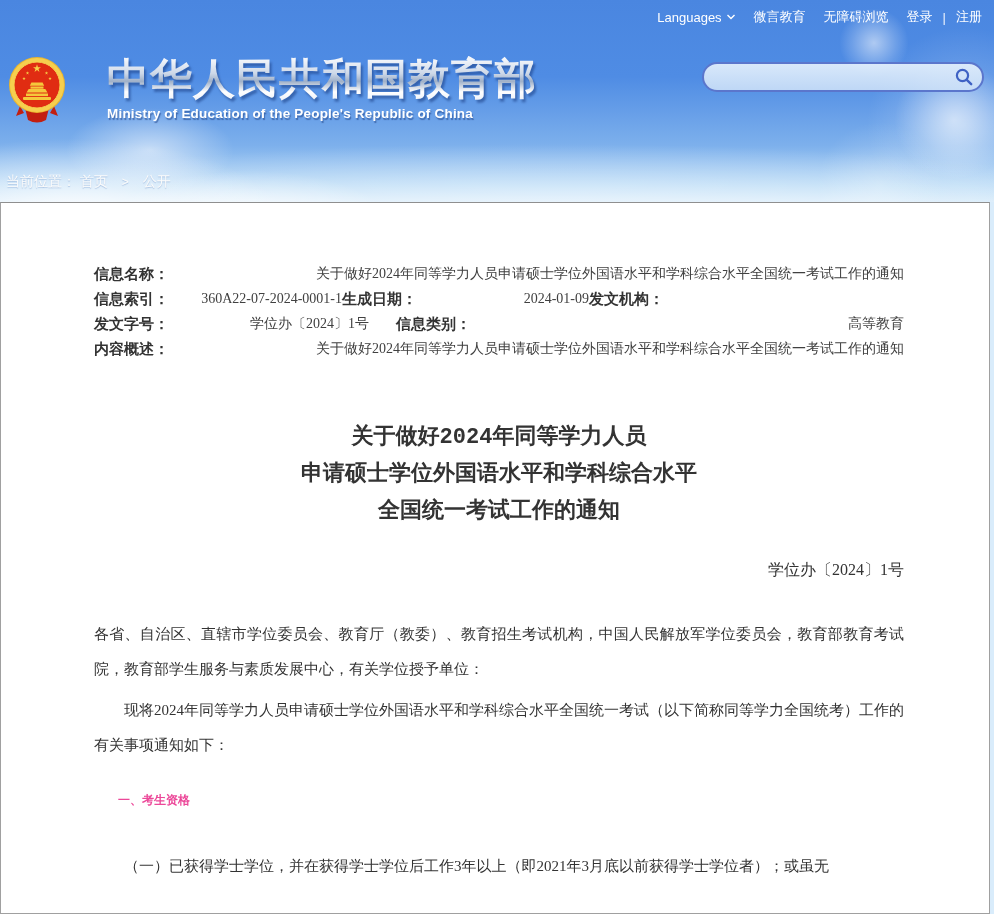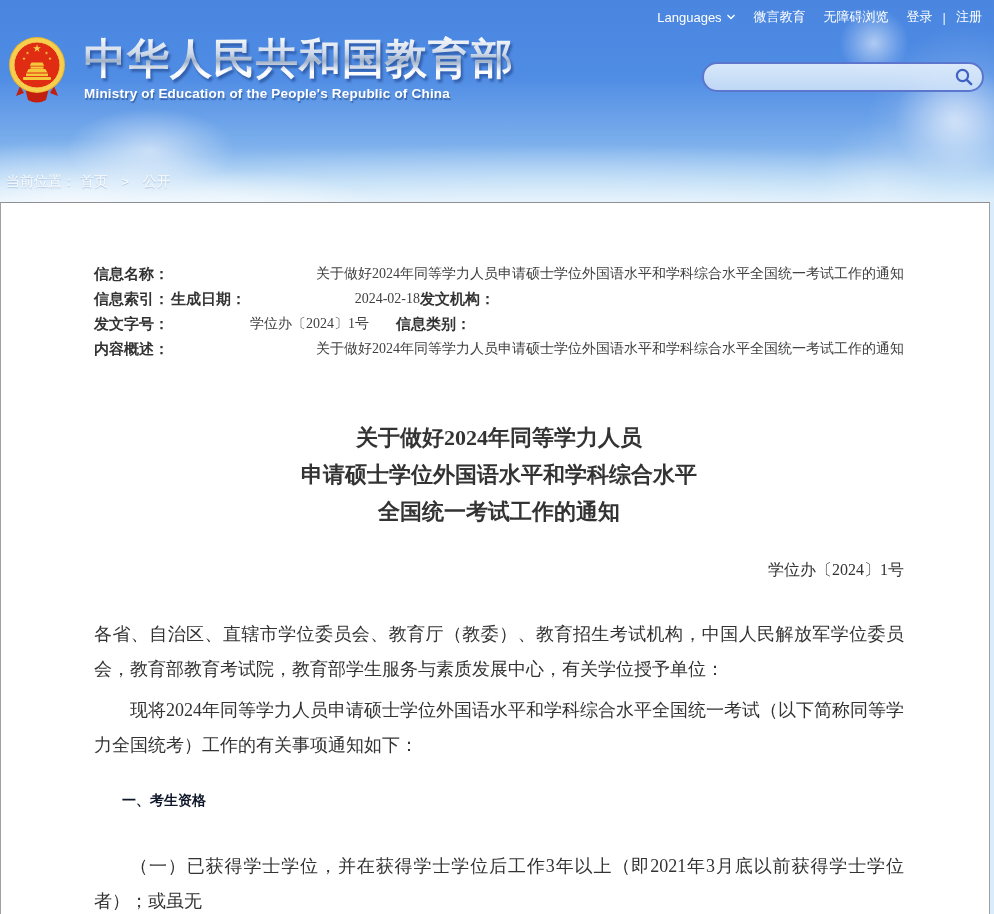--- a/index.html
+++ b/index.html
@@ -35,21 +35,21 @@
     position:absolute; top:8px; right:12px;
     display:flex; align-items:center; gap:18px;
     font-size:13px; color:#fff;
   }
   .topbar a, .topbar .tb-item { color:#fff; text-decoration:none; cursor:pointer; }
   .langs { display:inline-flex; align-items:center; gap:4px; }
   .chev { width:10px; height:10px; }
   .tb-sep { opacity:.9; margin:0 -8px; }
 
   
-  .brand { position:absolute; left:8px; top:36px; display:flex; align-items:flex-start; }
+  .brand { position:absolute; left:8px; top:56px; display:flex; align-items:flex-start;gap:23px; }
   .emblem { width:58px; height:68px; margin-right:18px; }
   .site-name {
     font-size:42px; font-weight:bold; letter-spacing:1px; line-height:1.1;
     background:linear-gradient(180deg,#f2f5fa 8%,#cdd8e8 38%,#9fb0c8 55%,#ffffff 78%,#e8eef7 100%);
     -webkit-background-clip:text; background-clip:text; color:transparent;
     filter:drop-shadow(2px 3px 1px rgba(25,60,130,.55));
   }
   .site-en {
     margin-top:4px; font-size:13.5px; font-weight:bold; color:#fff;
     letter-spacing:.2px; text-shadow:1px 2px 1px rgba(25,60,130,.55);
@@ -89,34 +89,34 @@
   .meta-row { display:grid; }
   .row-full { grid-template-columns:77px 1fr; }
   .row-three { grid-template-columns:77px 171px 78px 169px 80px 1fr; }
   .row-two { grid-template-columns:77px 171px 78px 1fr;gap:27px; }
   .m-label { font-weight:bold; color:#333; font-size:15px; font-family:"Liberation Sans","DejaVu Sans",sans-serif; }
   .m-value { color:#404040; font-family:"Liberation Serif","DejaVu Serif",serif; white-space:nowrap; overflow:hidden;text-align:right; }
 
   
   .doc-title {
     margin-top:58px; text-align:center; font-size:22px; font-weight:bold;
-    color:#333; line-height:37px; font-family:Liberation Serif, serif;
+    color:#333; line-height:37px; font-family:Liberation Mono, monospace;
   }
   .doc-number {
     margin-top:30px; text-align:right; font-size:16px; color:#333;
     font-family:"Liberation Serif","DejaVu Serif",serif;
   }
   .doc-body p {
-    font-size:18px; line-height:35px; color:#333; text-align:justify;
+    font-size:15px; line-height:35px; color:#333; text-align:justify;
     font-family:"Liberation Serif","DejaVu Serif",serif;
   }
   .p-salutation { margin-top:36px; }
   .p-intro { margin-top:6px; text-indent:2em; }
   .sec-heading {
-    margin-top:22px; font-size:14px; font-weight:bold; color:#0f172a;
+    margin-top:22px; font-size:12px; font-weight:bold; color:#ec4899;
     text-indent:2em; line-height:30px;
     font-family:"Liberation Sans","DejaVu Sans",sans-serif;
   }
   .p-item { margin-top:34px; text-indent:2em; }
 </style>
 </head>
 <body>
 
 <div class="banner">
   <div class="dandelion d1"></div>
@@ -184,28 +184,30 @@
 
 <div class="content-box">
 
   <div class="meta">
     <div class="meta-row row-full">
       <span class="m-label">信息名称：</span>
       <span class="m-value">关于做好2024年同等学力人员申请硕士学位外国语水平和学科综合水平全国统一考试工作的通知</span>
     </div>
     <div class="meta-row row-three">
       <span class="m-label">信息索引：</span>
+      <span class="m-value">360A22-07-2024-0001-1</span>
       <span class="m-label">生成日期：</span>
-      <span class="m-value">2024-02-18</span>
+      <span class="m-value">2024-01-09</span>
       <span class="m-label">发文机构：</span>
     </div>
     <div class="meta-row row-two">
       <span class="m-label">发文字号：</span>
       <span class="m-value">学位办〔2024〕1号</span>
       <span class="m-label">信息类别：</span>
+      <span class="m-value">高等教育</span>
     </div>
     <div class="meta-row row-full">
       <span class="m-label">内容概述：</span>
       <span class="m-value">关于做好2024年同等学力人员申请硕士学位外国语水平和学科综合水平全国统一考试工作的通知</span>
     </div>
   </div>
 
   <div class="doc-title">
     <div>关于做好2024年同等学力人员</div>
     <div>申请硕士学位外国语水平和学科综合水平</div>

